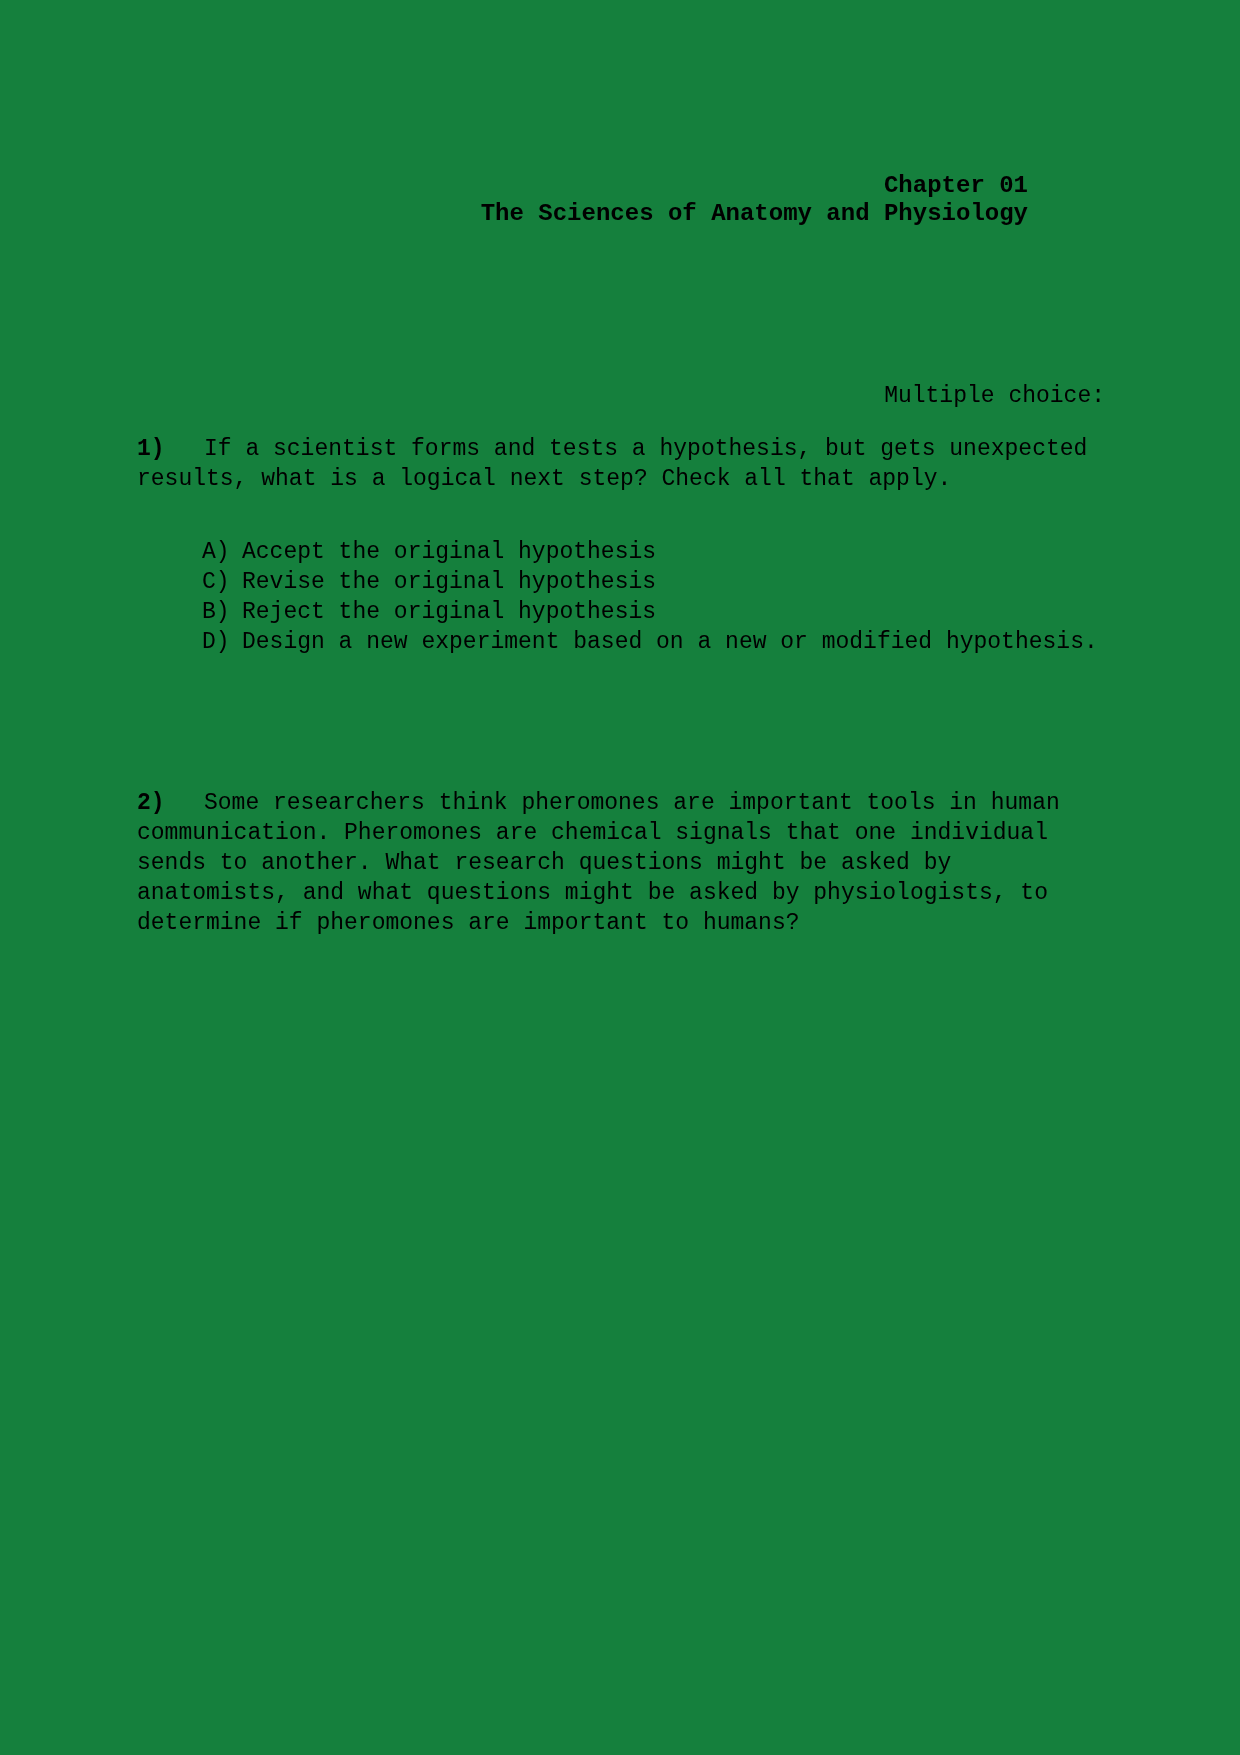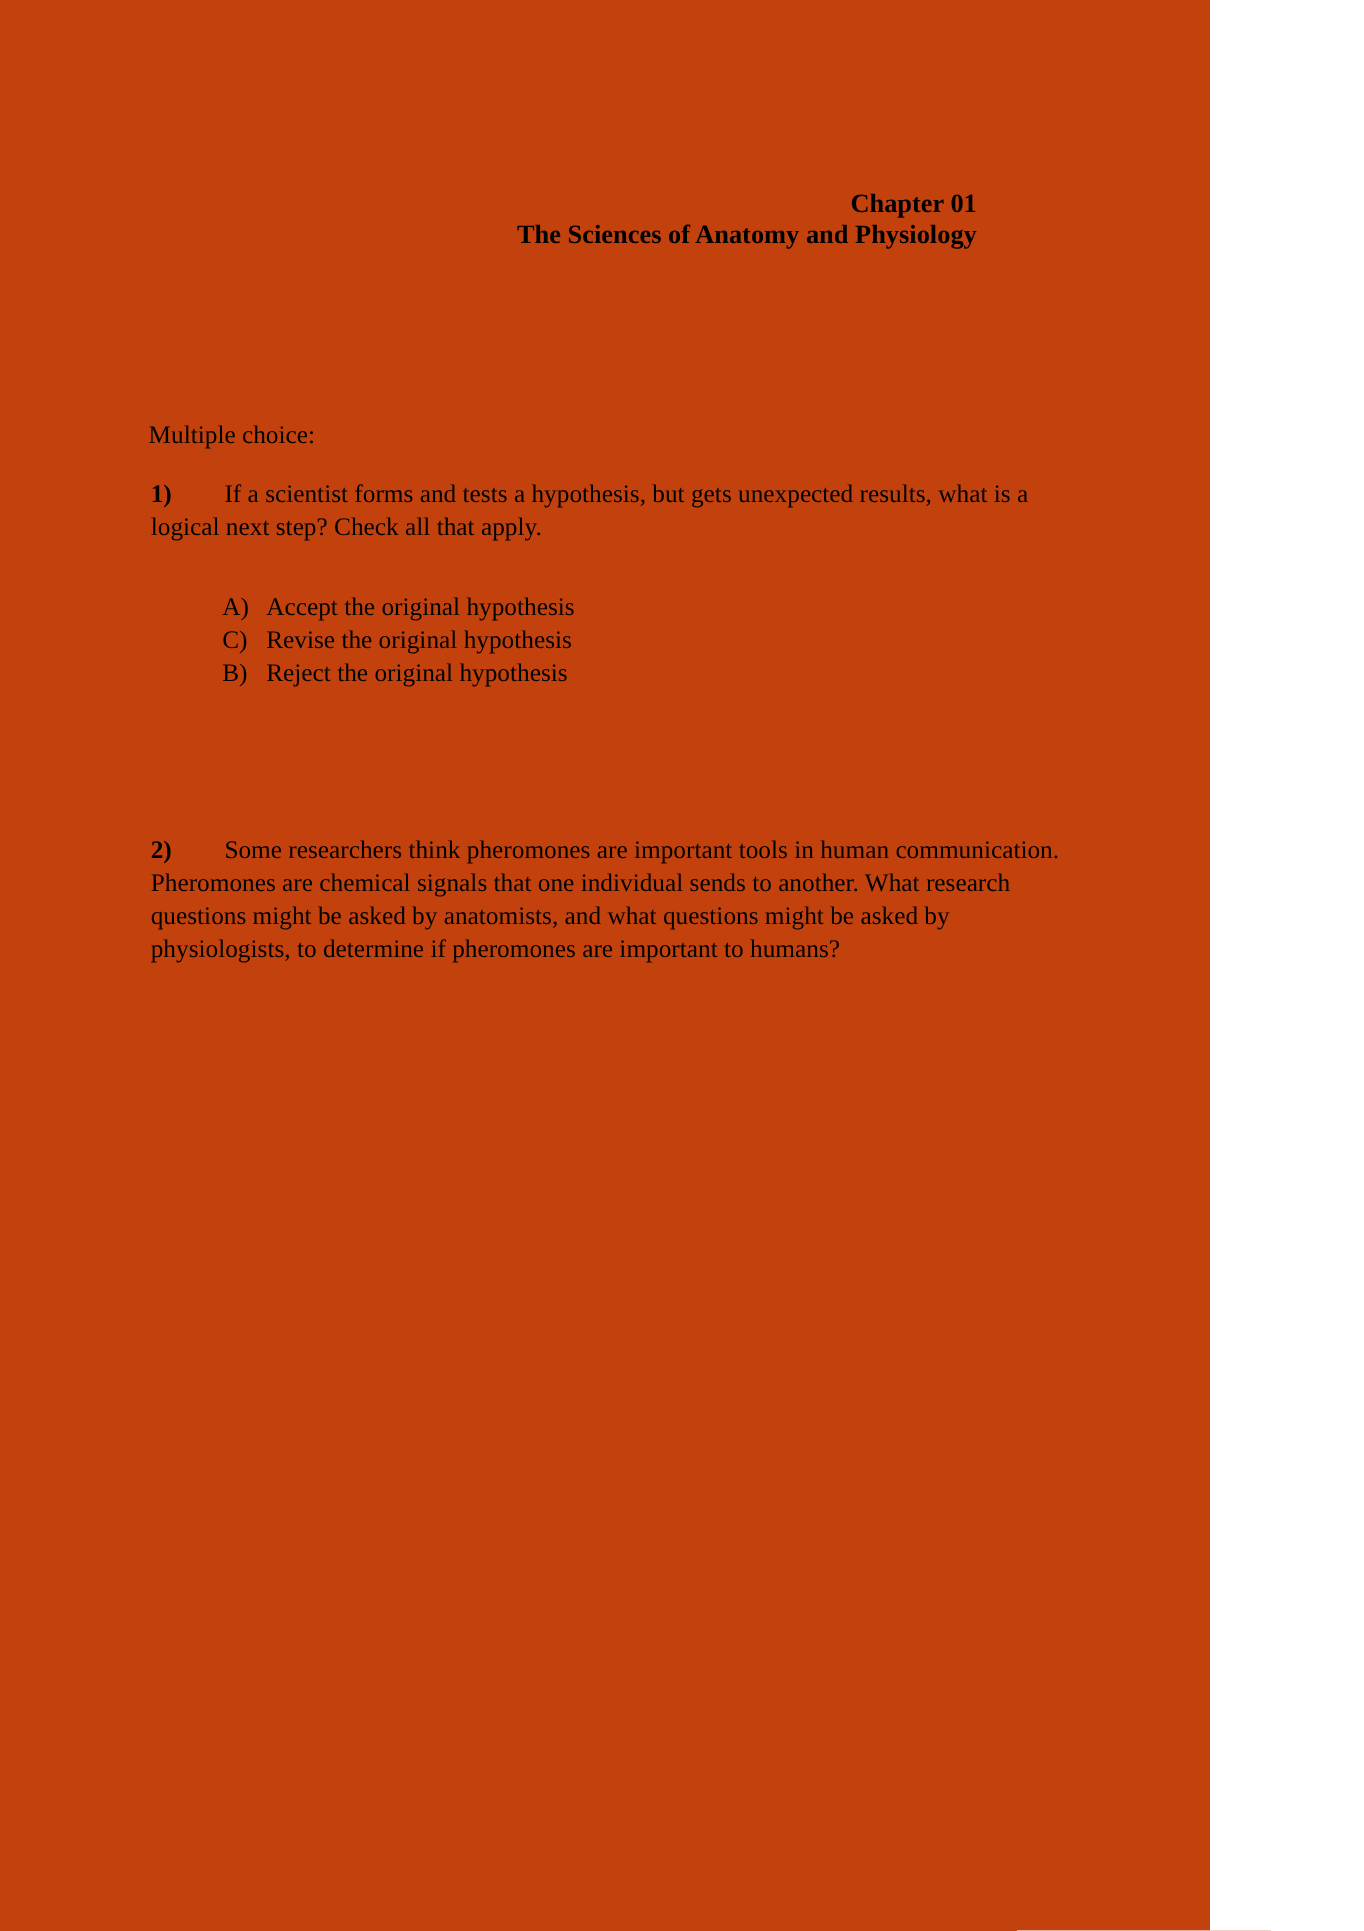--- a/index.html
+++ b/index.html
@@ -2,42 +2,43 @@
 <html><head>
 <meta charset="utf-8">
 <style>
   html, body {
     margin: 0;
     padding: 0;
     background: #ffffff;
   }
   .page {
     position: relative;
-    width: 1100px;
+    width: 1240px;
     height: 1755px;
-    background: #c2410c;
+    background: #15803d;
     color: #000000;
-    font-family: Liberation Serif, serif;
+    font-family: Liberation Mono, monospace;
     font-size: 23px;
     line-height: 30px;
     overflow: hidden;
   }
   .content {
     padding: 0 135px;
   }
   .chapter-header {
     padding-top: 172px;
     padding-right: 77px;
     text-align: right;
     font-weight: bold;
     font-size: 24px;
     line-height: 28px;
   }
   .section-label {
     margin: 153px 0 0 0;
+    text-align: right;
   }
   .question {
     margin: 2px;
   }
   .q1 { margin-top: 23px; }
   .q2 { margin-top: 131px; }
   .q3 { margin-top: 238px; }
   .qnum {
     display: inline-block;
     width: 67px;
@@ -69,19 +70,20 @@
     </div>
 
     <p class="section-label">Multiple choice:</p>
 
     <p class="question q1"><span class="qnum">1)</span><span>If a scientist forms and tests a hypothesis, but gets unexpected results, what is a logical next step? Check all that apply.</span></p>
 
     <ul class="options">
       <li class="option"><span class="opt-letter">A)</span><span>Accept the original hypothesis</span></li>
       <li class="option"><span class="opt-letter">C)</span><span>Revise the original hypothesis</span></li>
       <li class="option"><span class="opt-letter">B)</span><span>Reject the original hypothesis</span></li>
+      <li class="option"><span class="opt-letter">D)</span><span>Design a new experiment based on a new or modified hypothesis.</span></li>
     </ul>
 
     <p class="question q2"><span class="qnum">2)</span><span>Some researchers think pheromones are important tools in human communication. Pheromones are chemical signals that one individual sends to another. What research questions might be asked by anatomists, and what questions might be asked by physiologists, to determine if pheromones are important to humans?</span></p>
 
 
   </div>
 </div>
 
 </body></html>

